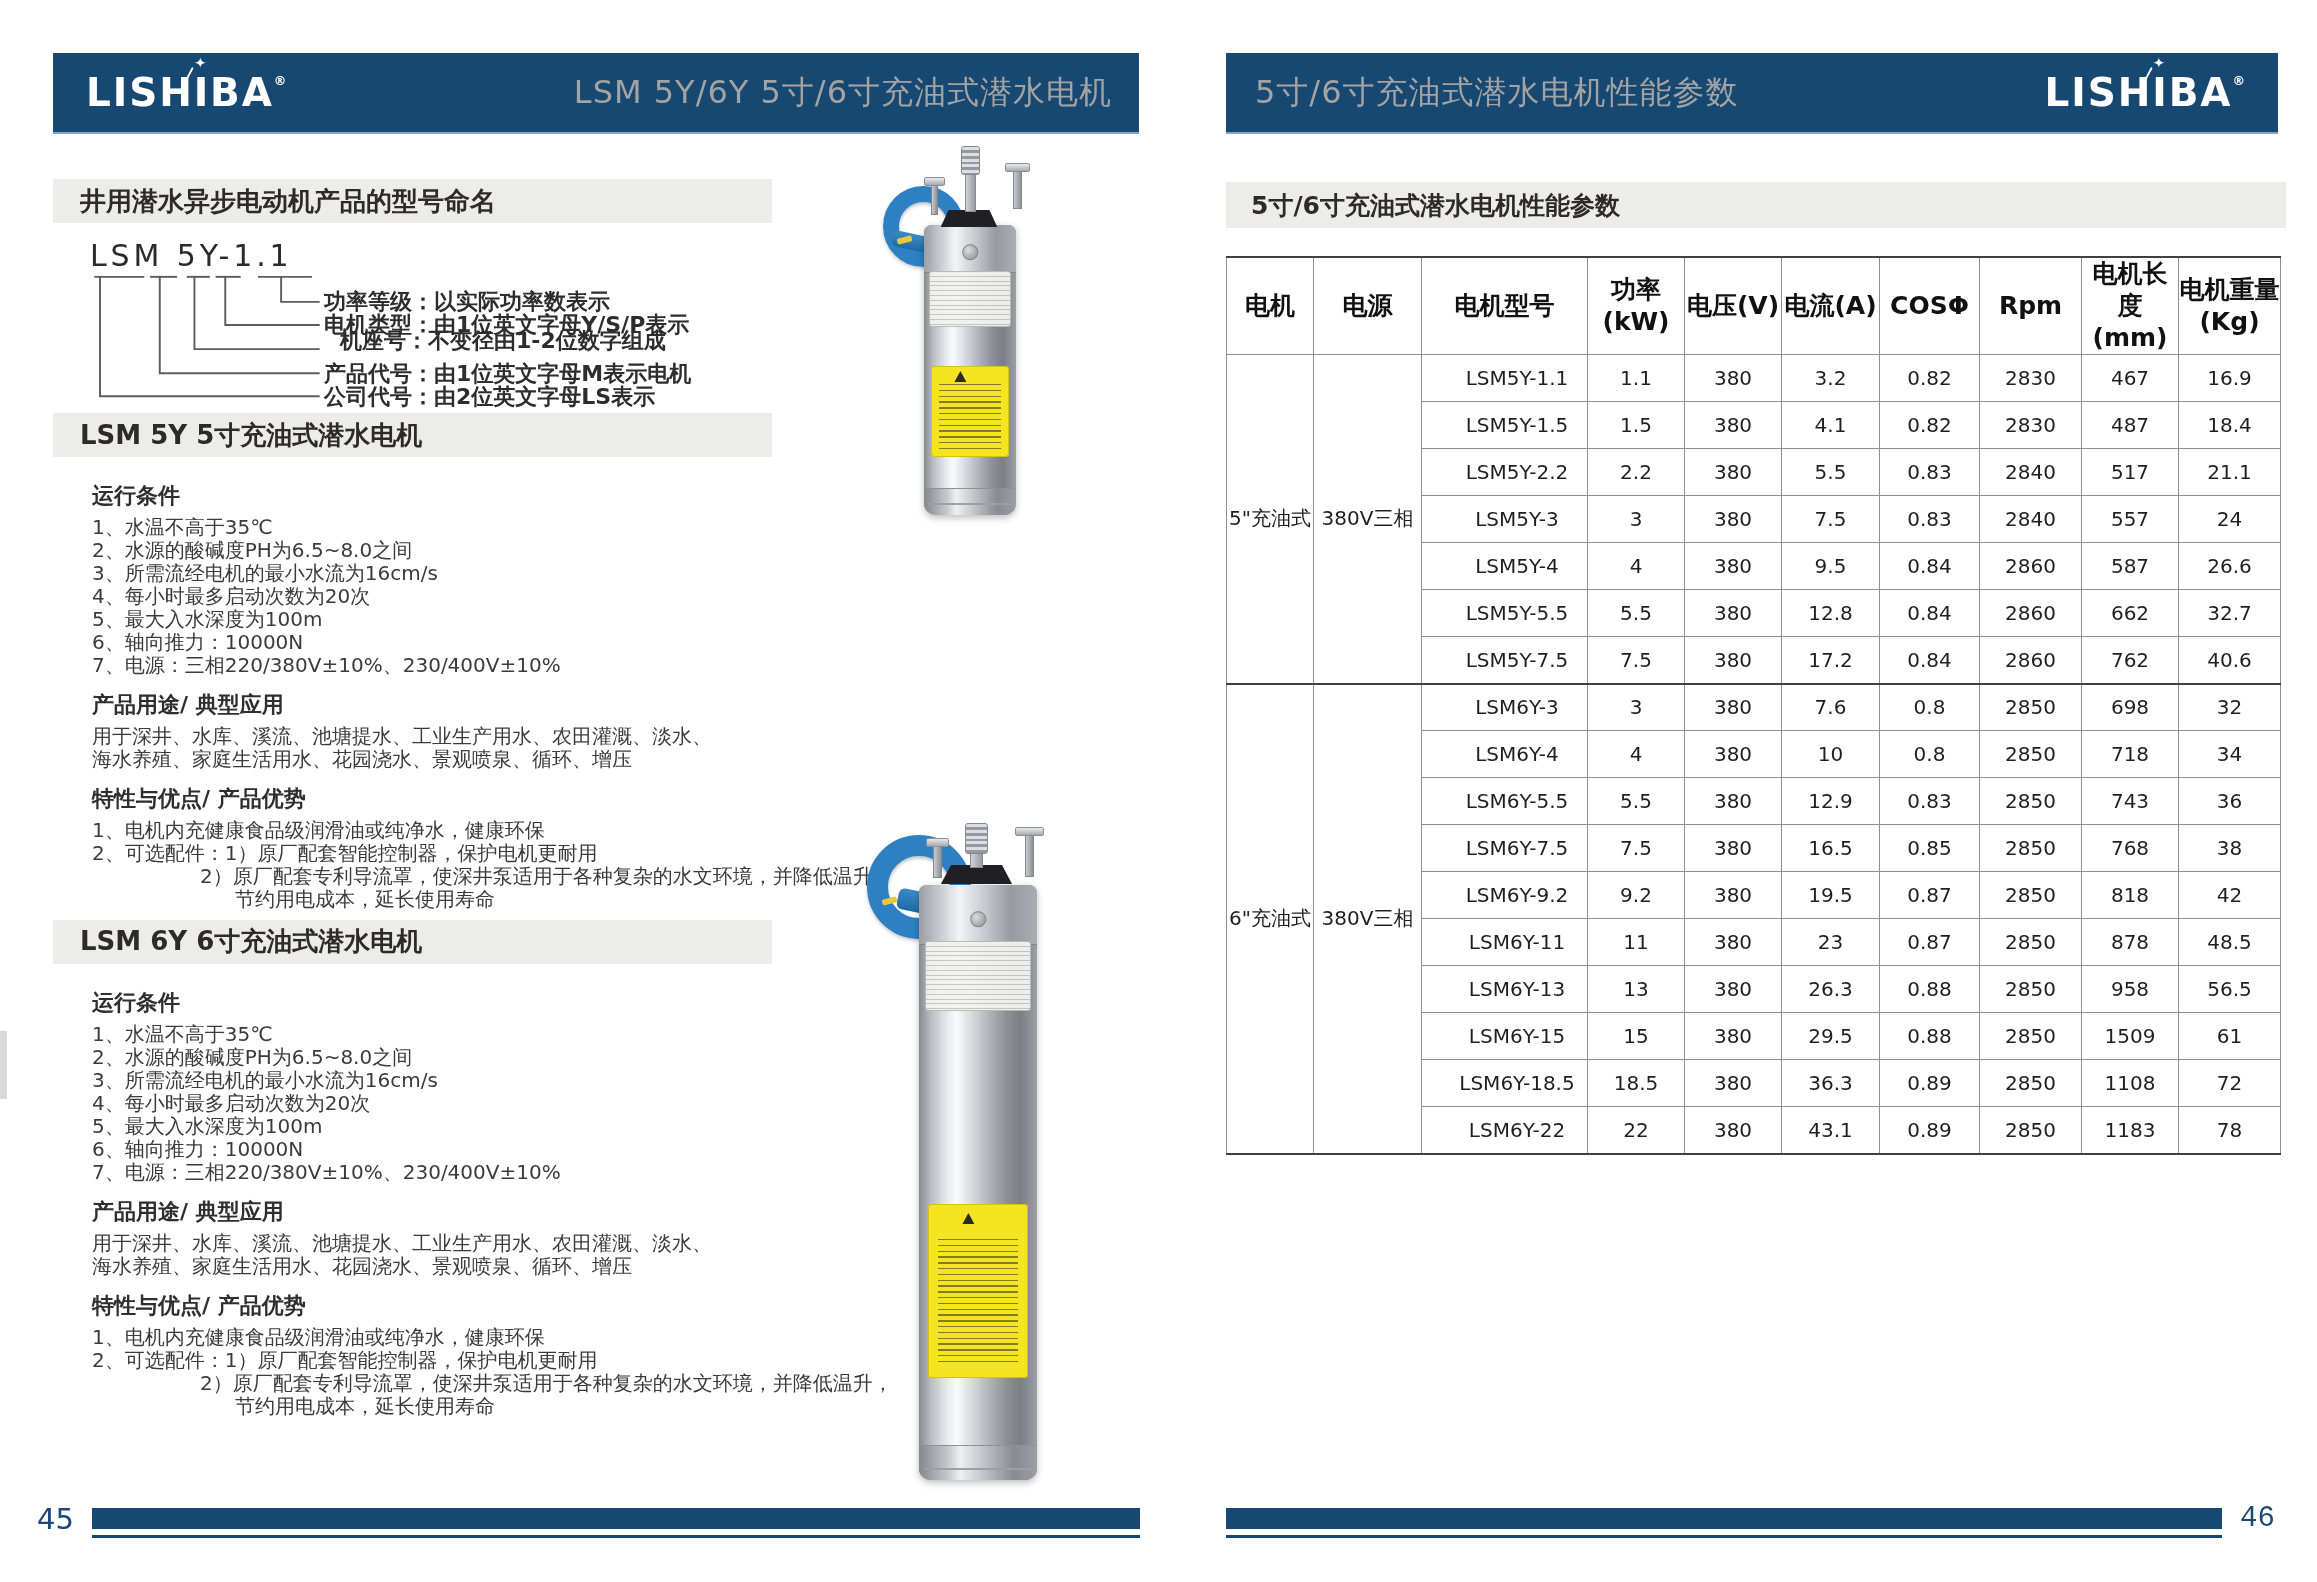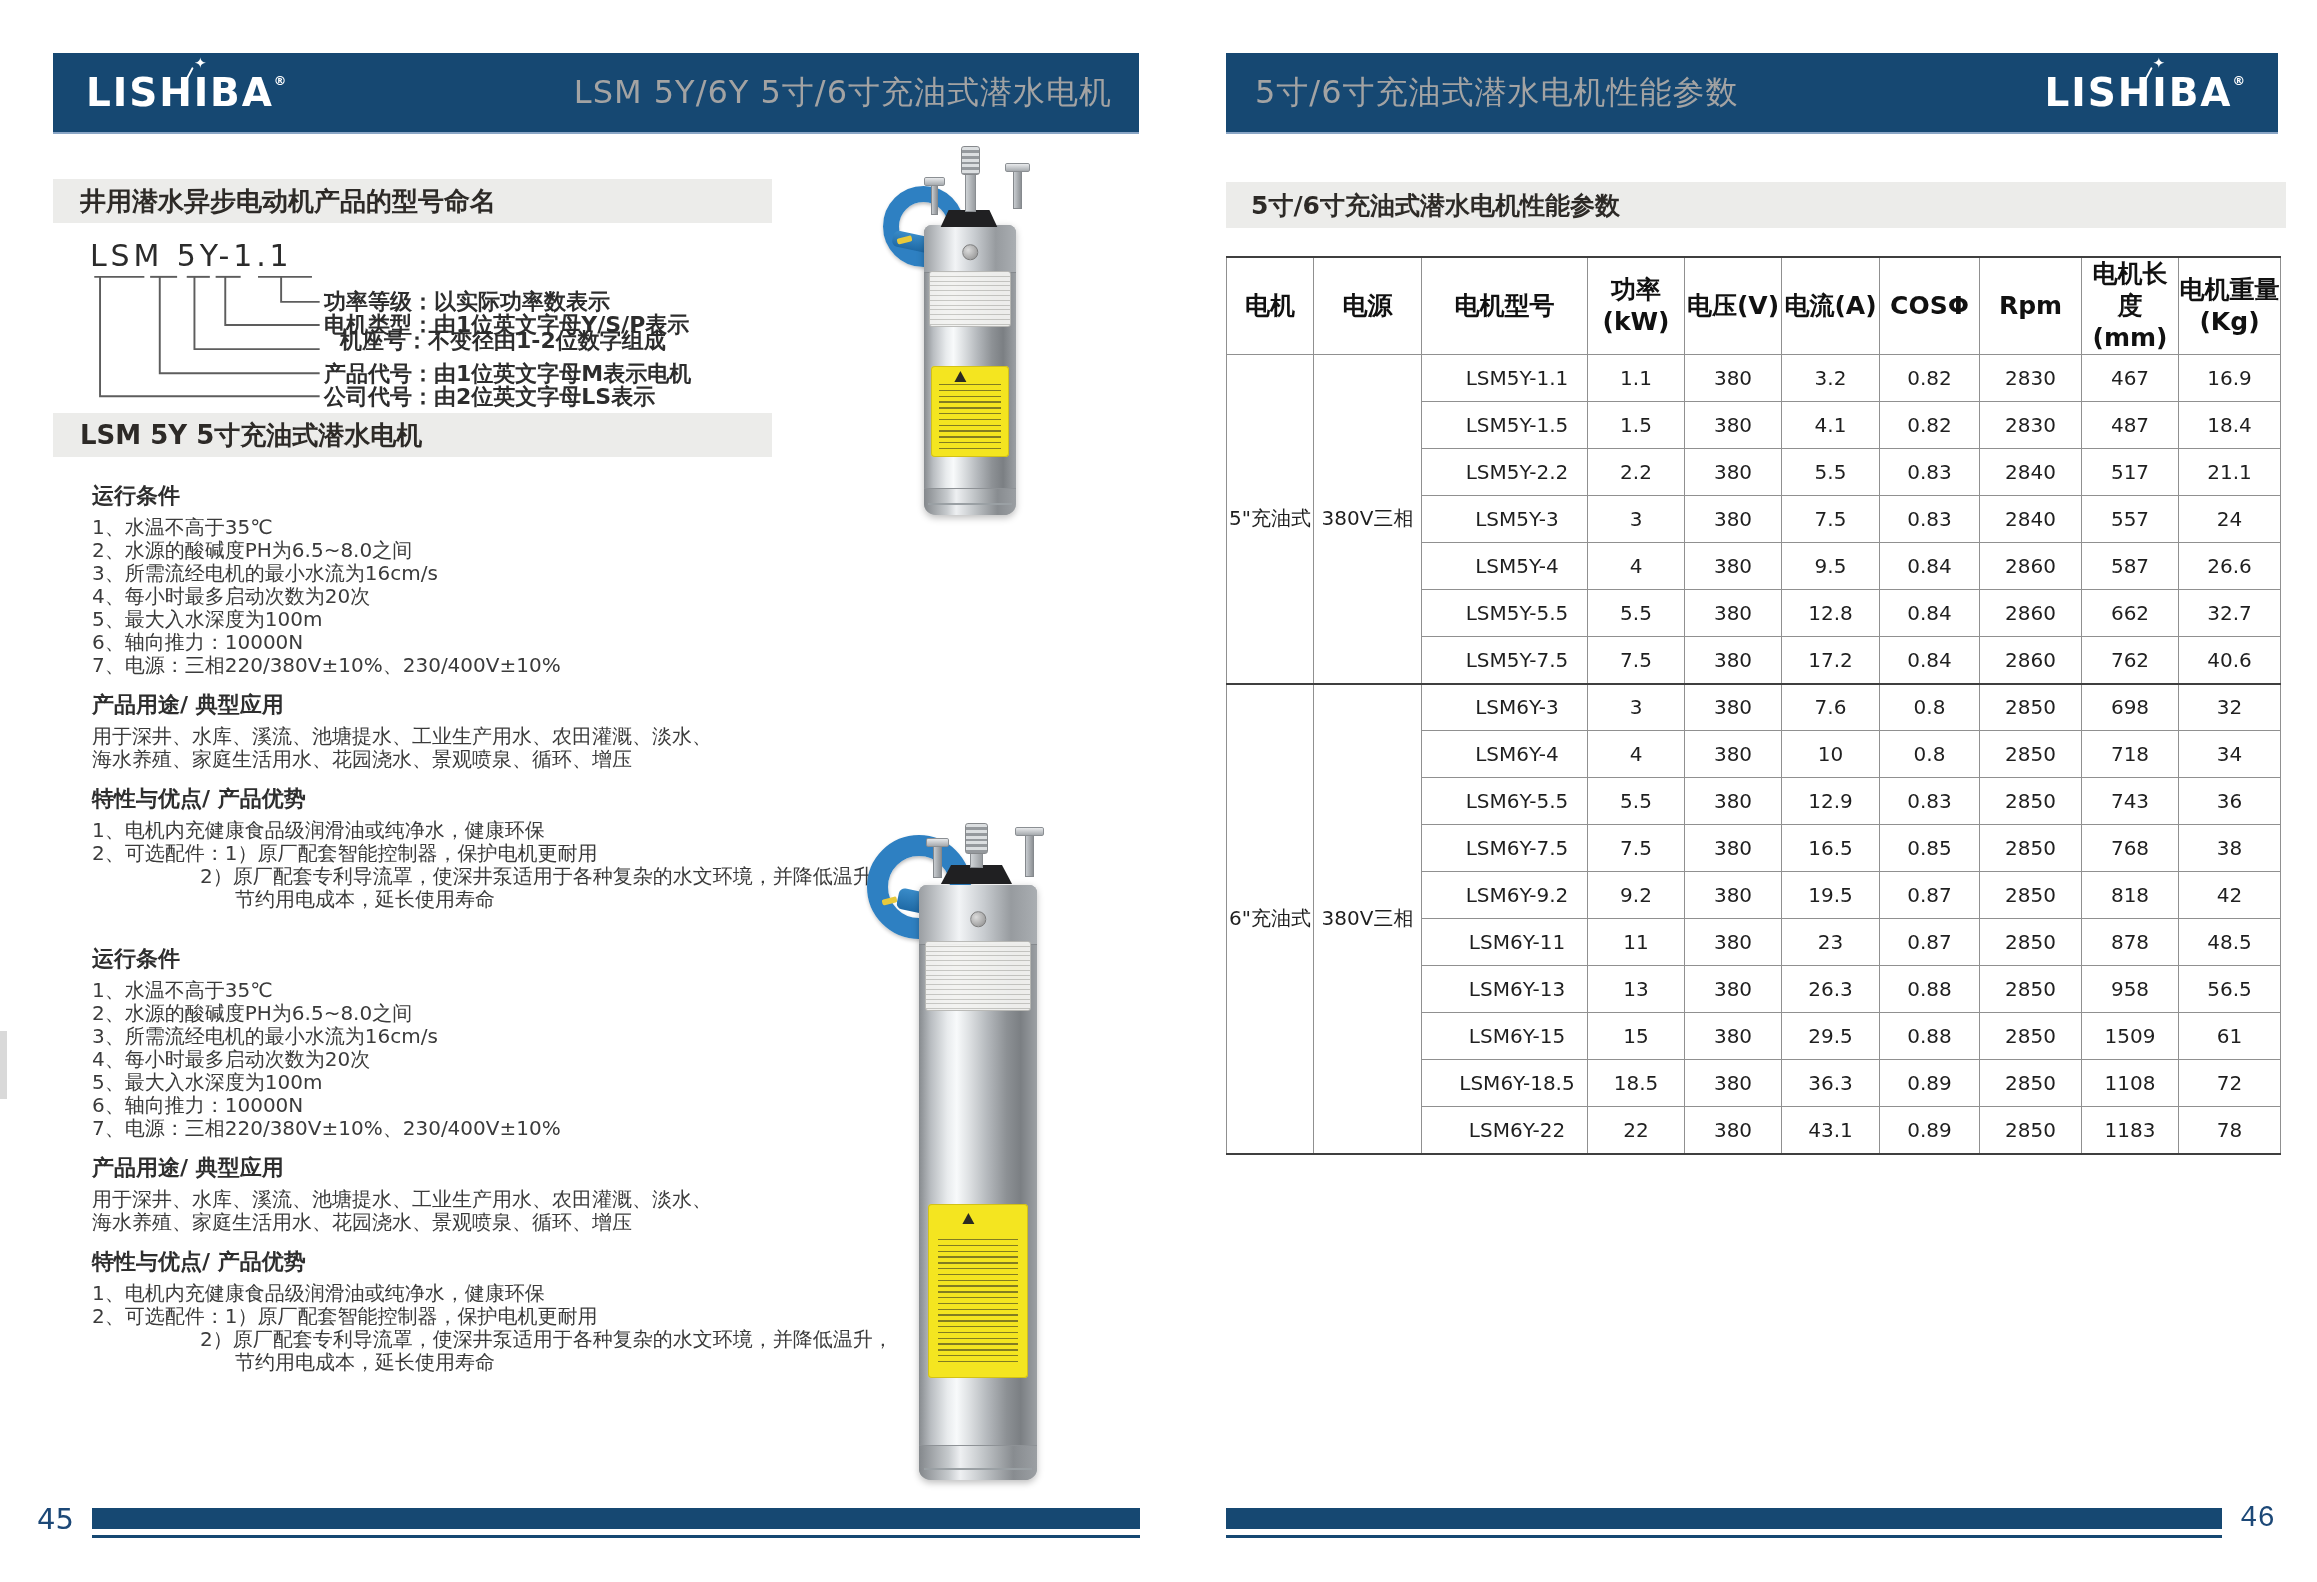--- a/index.html
+++ b/index.html
@@ -242,20 +242,23 @@
       <div>
             <div class="line">1、电机内充健康食品级润滑油或纯净水，健康环保</div>
             <div class="line">2、可选配件：1）原厂配套智能控制器，保护电机更耐用</div>
             <div class="line ind-1">2）原厂配套专利导流罩，使深井泵适用于各种复杂的水文环境，并降低温升，</div>
             <div class="line ind-2">节约用电成本，延长使用寿命</div>
           </div>
     </div>
   </section>
 
   <section class="spec-section">
+    <div class="sec-bar">
+      <span>LSM 6Y 6寸充油式潜水电机</span>
+    </div>
     <div class="sec-body">
       <div class="blk-title first">运行条件</div>
       <div>
             <div class="line">1、水温不高于35℃</div>
             <div class="line">2、水源的酸碱度PH为6.5~8.0之间</div>
             <div class="line">3、所需流经电机的最小水流为16cm/s</div>
             <div class="line">4、每小时最多启动次数为20次</div>
             <div class="line">5、最大入水深度为100m</div>
             <div class="line">6、轴向推力：10000N</div>
             <div class="line">7、电源：三相220/380V±10%、230/400V±10%</div>

